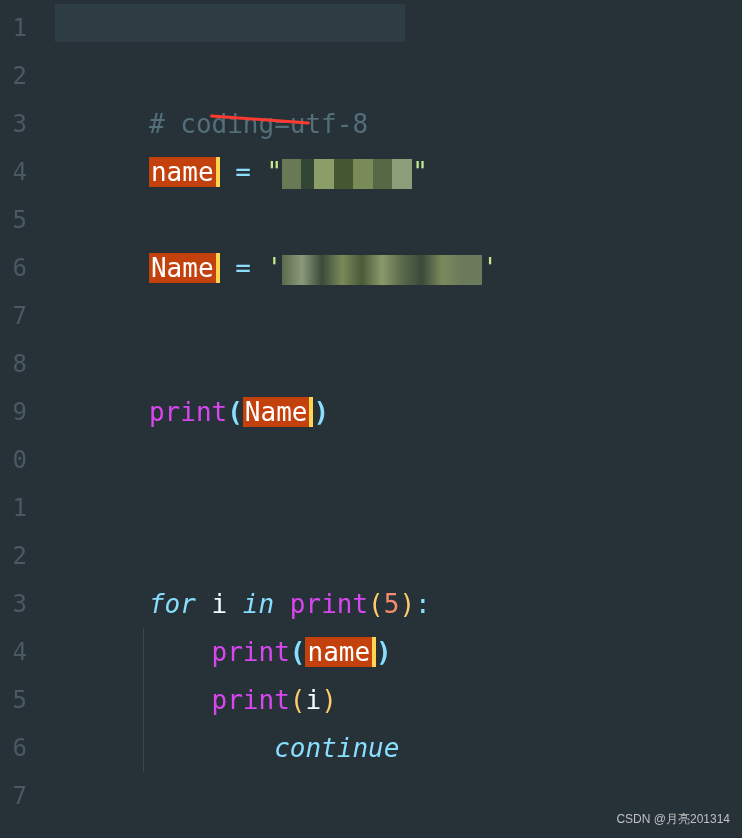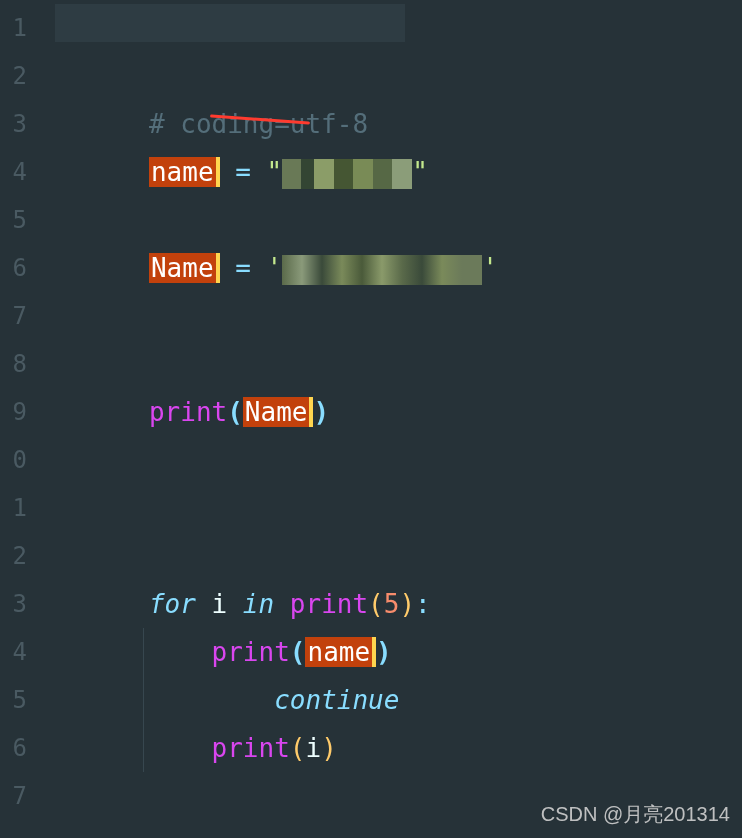--- a/index.html
+++ b/index.html
@@ -123,21 +123,21 @@
       width: 350px;
       height: 38px;
       background: #2e3c43;
       z-index: -1;
     }
     .watermark {
       position: absolute;
       bottom: 10px;
       right: 12px;
       color: #d0d0d0;
-      font-size: 20px;
+      font-size: 12px;
       font-family: sans-serif;
       opacity: 0.9;
     }
   </style>
 </head>
 <body>
 
 <div class="editor">
   <div class="gutter">
     <div>1</div>
@@ -181,22 +181,22 @@
     <div class="line"></div>
     <div class="line"></div>
     <div class="line"></div>
     <div class="line">
       <span class="keyword-flow">for</span><span class="identifier"> i </span><span class="keyword-flow">in</span><span class="builtin"> print</span><span class="paren">(</span><span class="number">5</span><span class="paren">)</span><span class="operator">:</span>
     </div>
     <div class="line">
       <span class="indent-guide"></span><span>    </span><span class="builtin">print</span><span class="paren-match">(</span><span class="highlighted">name</span><span class="paren-match">)</span>
     </div>
     <div class="line">
+      <span class="indent-guide"></span><span>    </span><span class="builtin">print</span><span class="paren">(</span><span class="identifier">i</span><span class="paren">)</span>
+    </div>
+    <div class="line">
       <span class="indent-guide"></span><span>        </span><span class="keyword-flow">continue</span>
-    </div>
-    <div class="line">
-      <span class="indent-guide"></span><span>    </span><span class="builtin">print</span><span class="paren">(</span><span class="identifier">i</span><span class="paren">)</span>
     </div>
     <div class="line"></div>
   </div>
 </div>
 
 <div class="watermark">CSDN @月亮201314</div>
 
 </body></html>

